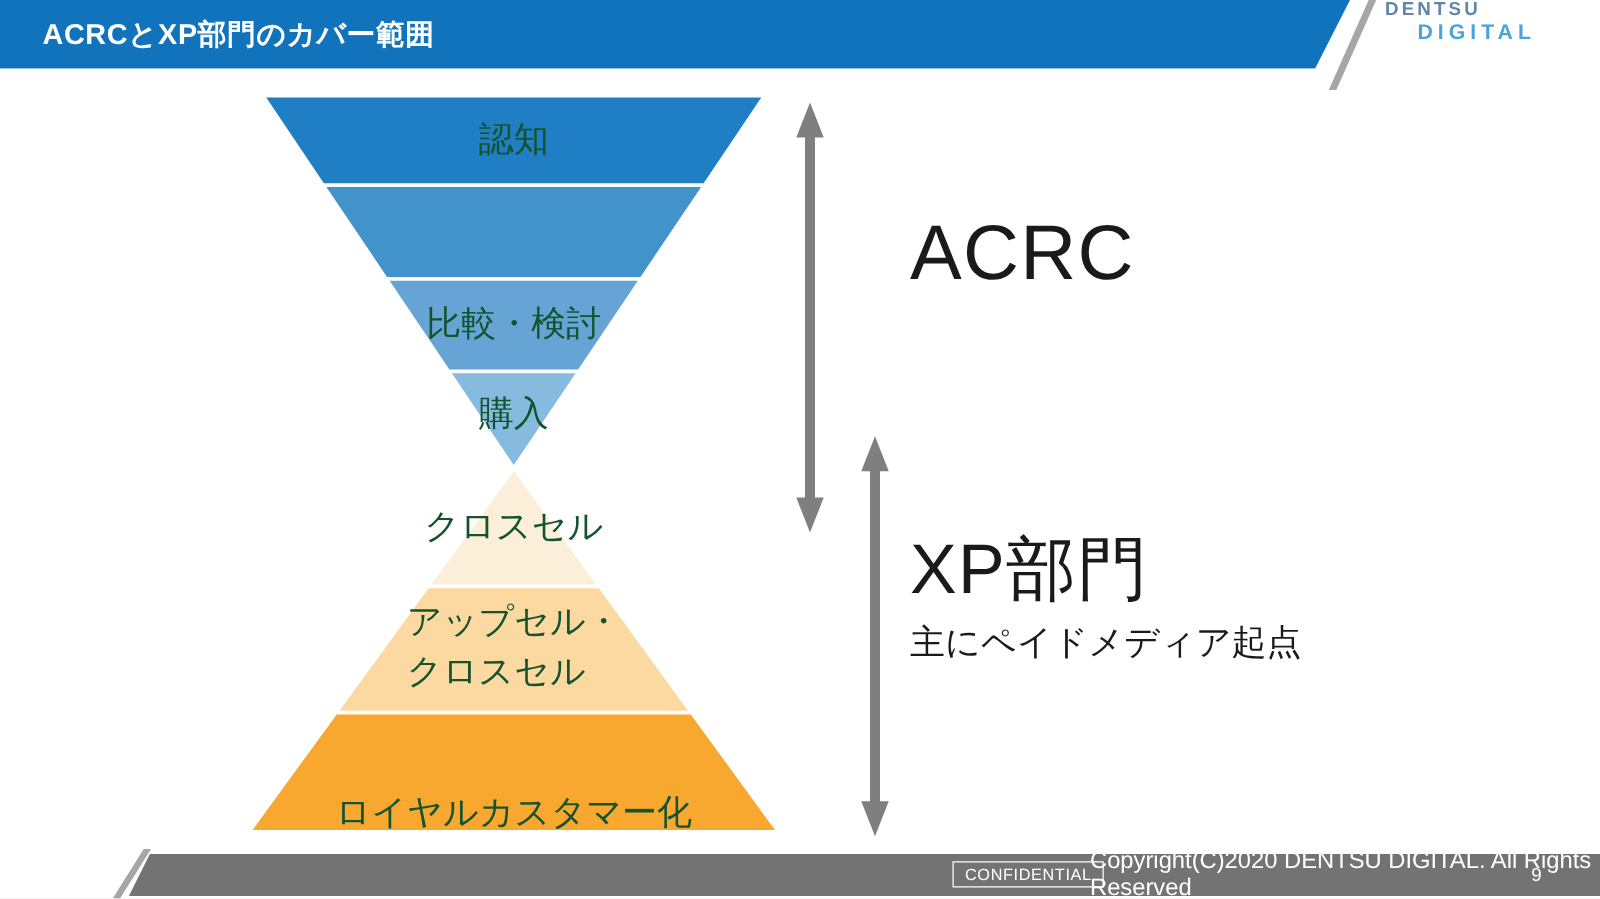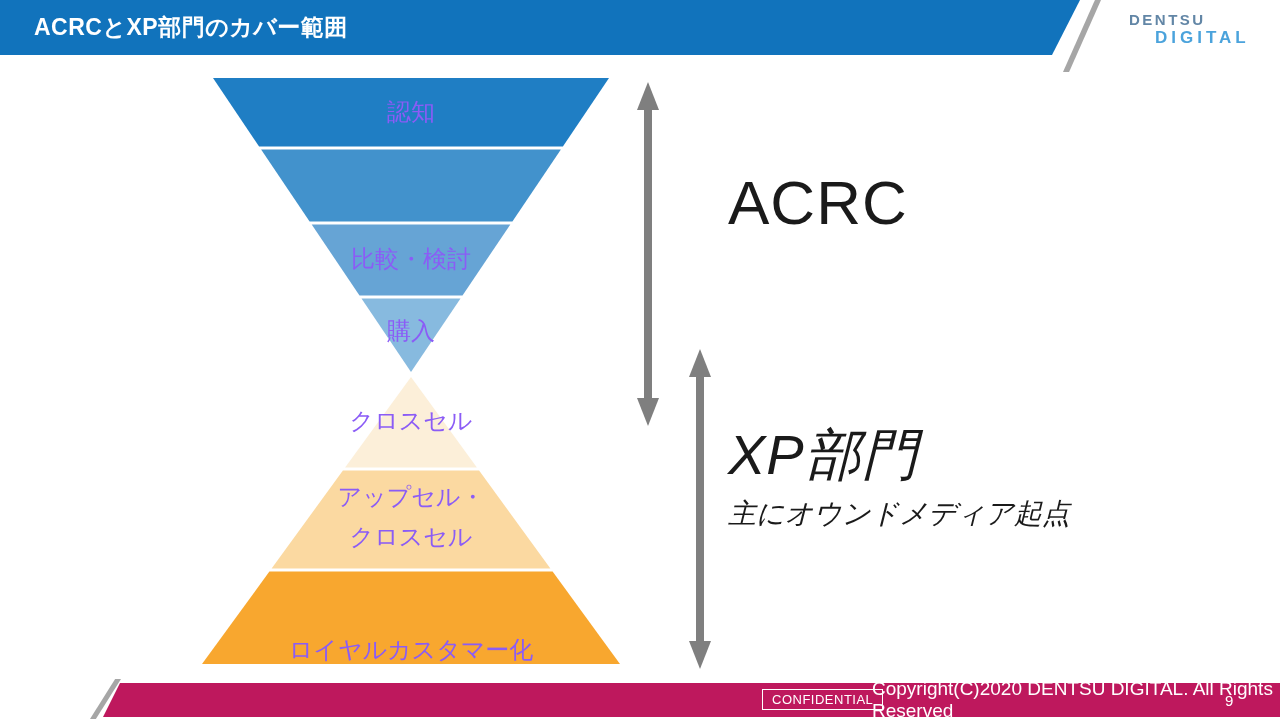--- a/index.html
+++ b/index.html
@@ -15,38 +15,38 @@
     clip-path:polygon(0 0,100% 0,calc(100% - 28px) 100%,0 100%);
   }
   .header-title{
     left:34px;top:0;height:55px;display:flex;align-items:center;
     color:#ffffff;font-size:23px;font-weight:700;letter-spacing:.5px;
   }
   .header-slash{
     left:1063px;top:0;width:38px;height:72px;background:#A6A6A6;
     clip-path:polygon(84% 0,100% 0,16% 100%,0 100%);
   }
-  .logo{left:1108px;top:12px;line-height:1.05;margin-left:21px;}
+  .logo{left:1108px;top:0;line-height:1.05;}
   .logo .l1{color:#6286A6;font-size:15px;font-weight:600;letter-spacing:2.5px;}
   .logo .l2{color:#4BA3DC;font-size:17px;font-weight:600;letter-spacing:4px;margin-left:26px;margin-top:1px;}
 
   
   .dlabel{
-    transform:translate(-50%,-50%);color:#8b5cf6;font-size:24px;
-    white-space:pre-line;text-align:center;line-height:40px;
+    transform:translate(-50%,-50%);color:#14532d;font-size:28px;
+    white-space:pre-line;line-height:40px;
   }
 
   
   .ann-heading{color:#1a1a1a;font-size:62px;line-height:1.12;letter-spacing:1px;}
   .xp .ann-heading{font-size:56px;}
   .ann-sub{color:#1a1a1a;font-size:28px;margin-top:8px;}
 
   
   .footer-bar{
-    left:100px;top:683px;width:1180px;height:34px;background:#be185d;
+    left:100px;top:683px;width:1180px;height:34px;background:#737373;
     clip-path:polygon(20px 0,100% 0,100% 100%,3px 100%);
   }
   .footer-slash{
     left:90px;top:679px;width:31px;height:40px;background:#A6A6A6;
     clip-path:polygon(81% 0,100% 0,19% 100%,0 100%);
   }
   .conf-badge{
     left:662px;top:6px;border:1px solid #ffffff;padding:2px 9px;
     color:#ffffff;font-size:13px;letter-spacing:.5px;
   }
@@ -94,23 +94,23 @@
   </svg>
   <svg class="abs" style="left:685px;top:347px;" width="30" height="324" viewBox="0 0 30 324">
     <rect x="11" y="24" width="8" height="276" fill="#7F7F7F"></rect>
     <polygon points="15,2 4,30 26,30" fill="#7F7F7F"></polygon>
     <polygon points="15,322 4,294 26,294" fill="#7F7F7F"></polygon>
   </svg>
 
   <div class="abs" style="left:728px;top:168px;">
     <div class="ann-heading">ACRC</div>
   </div>
-  <div class="abs xp" style="left:728px;top:424px;font-style:italic;">
+  <div class="abs xp" style="left:728px;top:424px;">
     <div class="ann-heading">XP部門</div>
-    <div class="ann-sub">主にオウンドメディア起点</div>
+    <div class="ann-sub">主にペイドメディア起点</div>
   </div>
 
   <div class="abs footer-slash"></div>
   <div class="abs footer-bar">
     <div class="abs conf-badge">CONFIDENTIAL</div>
     <div class="abs copyright">Copyright(C)2020 DENTSU DIGITAL. All Rights Reserved</div>
     <div class="abs page-num">9</div>
   </div>
 
 </div>

